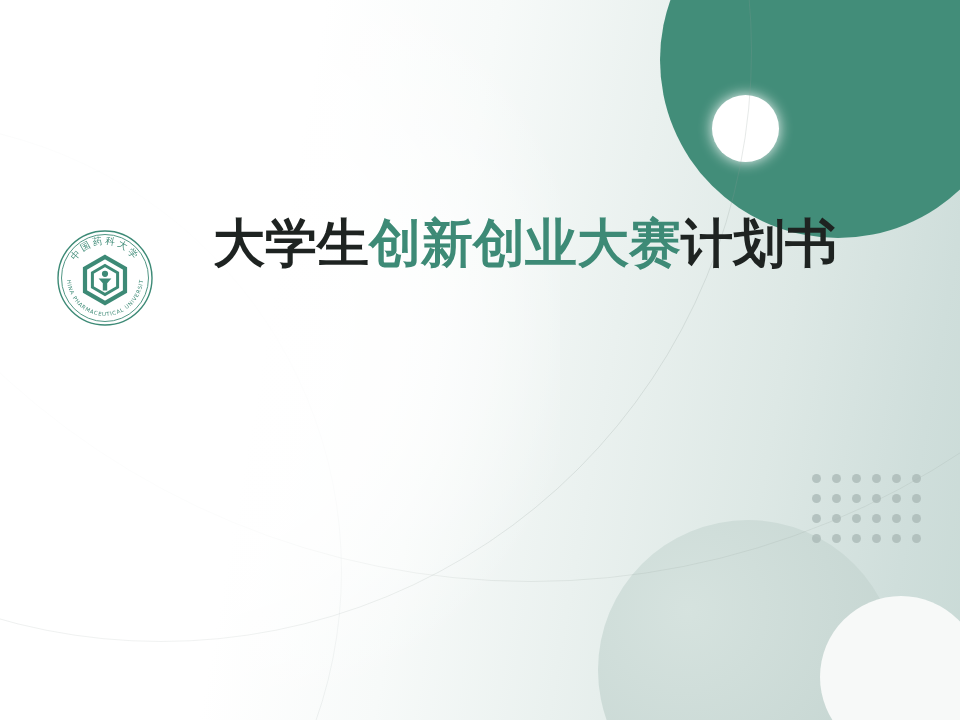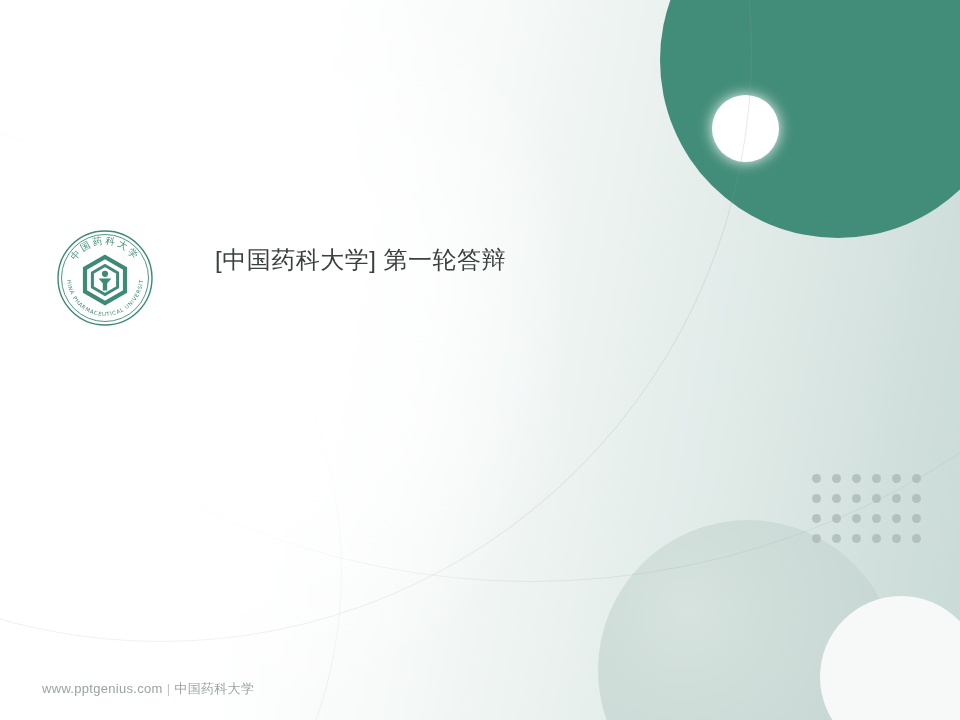--- a/index.html
+++ b/index.html
@@ -262,22 +262,21 @@
         <polygon points="0,-23 20,-11.5 20,11.5 0,23 -20,11.5 -20,-11.5" fill="none" stroke="#3d8a76" stroke-width="4.2"></polygon>
         <polygon points="0,-14.5 12.6,-7.2 12.6,7.2 0,14.5 -12.6,7.2 -12.6,-7.2" fill="none" stroke="#3d8a76" stroke-width="3"></polygon>
         <circle cx="0" cy="-6.2" r="3.1" fill="#3d8a76"></circle>
         <path d="M -6.4,-1.6 L 6.4,-1.6 L 2.2,3.2 L 2.2,10.4 L -2.2,10.4 L -2.2,3.2 Z" fill="#3d8a76"></path>
       </g>
     </svg>
   </div>
 
   <div id="text-block">
 
-
-    <div id="subtitle">[中国药科大学] 第一轮答辩</div>
+    <div id="main-title">
+      <span class="dark">大学生</span><span class="green">创新创业大赛</span><span class="dark">计划书</span>
+    </div>
+
 
   </div>
 
-  <div id="footer">
-    <span>www.pptgenius.com</span><span class="sep">|</span><span>中国药科大学</span>
-  </div>
 
 </div>
 
 </body></html>

